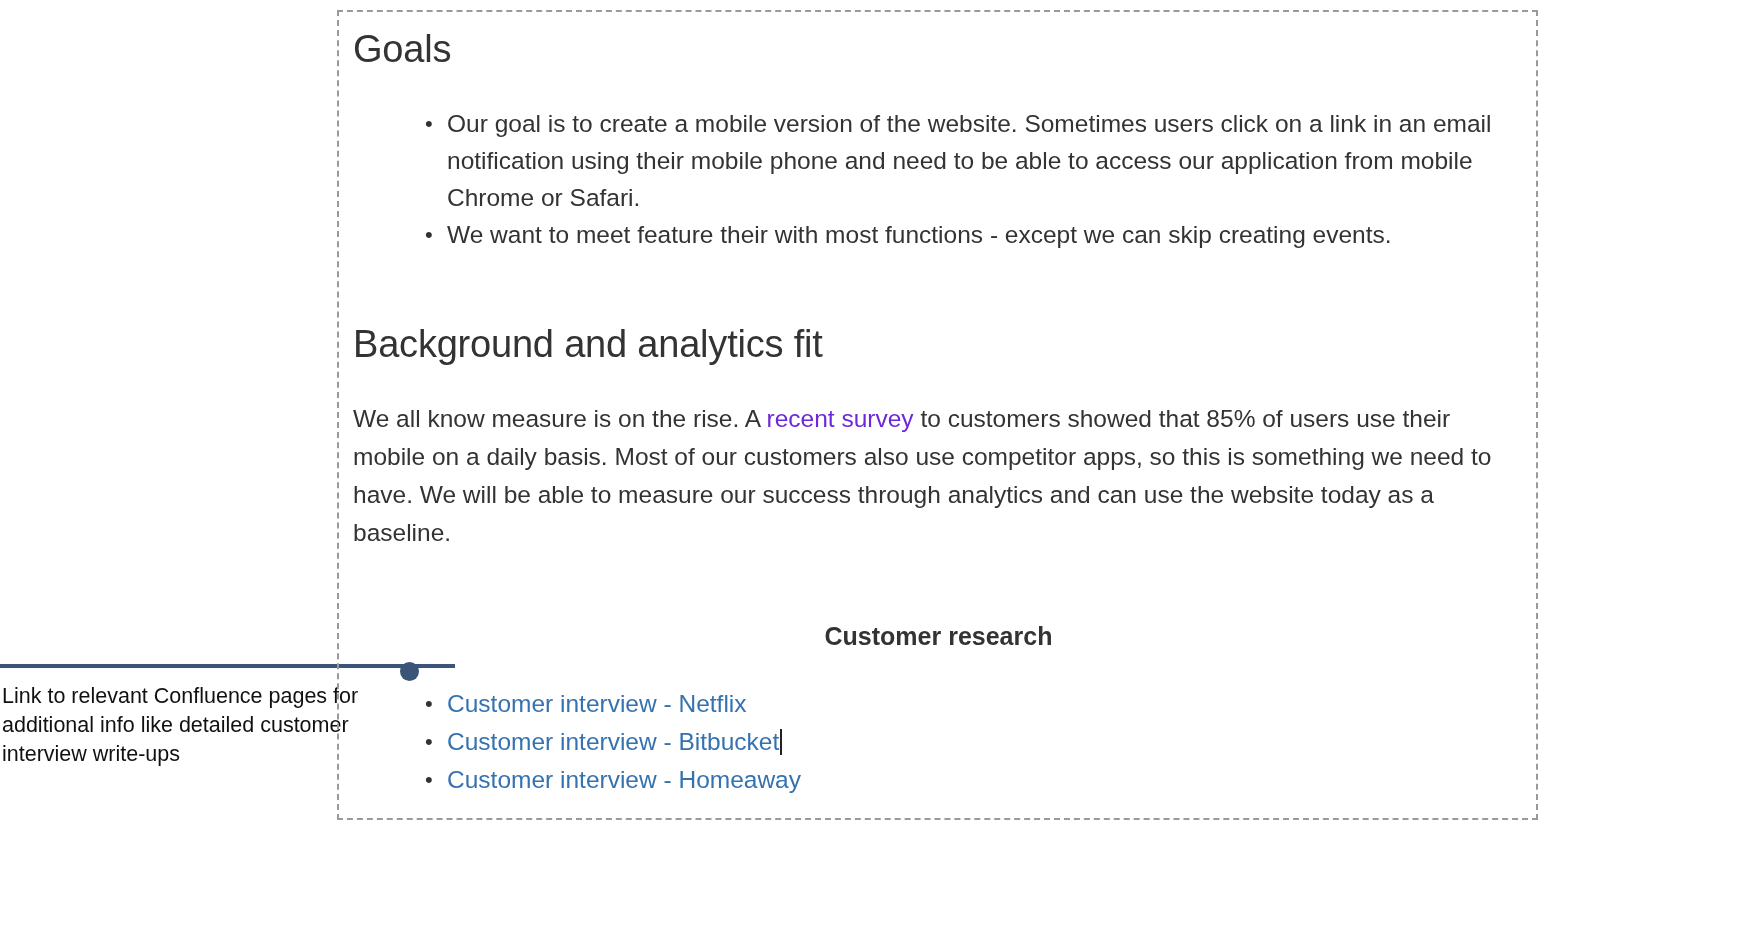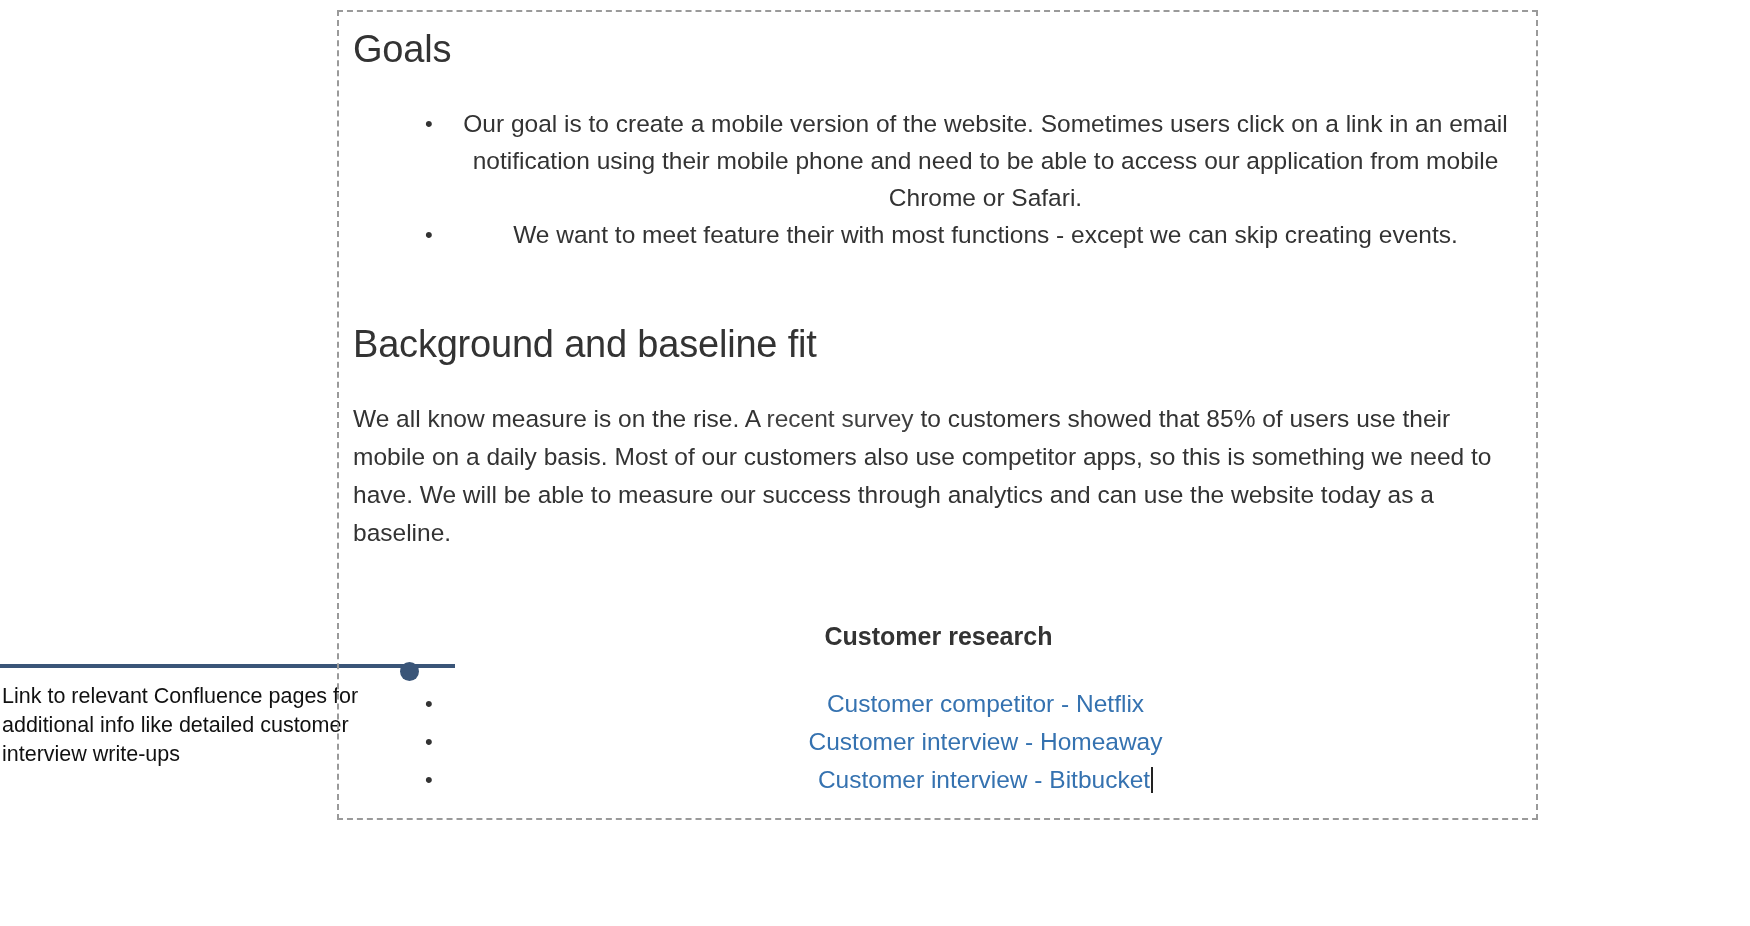--- a/index.html
+++ b/index.html
@@ -75,37 +75,36 @@
     color: #333333;
     text-align: center;
   }
   p.body-text {
     margin: 0;
     font-size: 24.5px;
     line-height: 38px;
     color: #333333;
   }
   a.doc-link {
-    color: #404040;
+    color: #6d28d9;
     text-decoration: none;
   }
 
   ul.doc-list {
     margin: 0;
     padding: 0 0 0 72px;
     list-style: none;
   }
   ul.doc-list > li {
     position: relative;
     font-size: 24.5px;
     line-height: 37px;
     color: #333333;
     padding-left: 22px;
     margin: 0;
-    text-align: center;
   }
   ul.doc-list > li::before {
     content: "\2022";
     position: absolute;
     left: 0;
     top: 0;
     font-size: 22px;
     color: #333333;
     line-height: 37px;
   }
@@ -164,39 +163,39 @@
     <div class="spacer-md"></div>
 
     <ul class="doc-list">
       <li>Our goal is to create a mobile version of the website. Sometimes users click on a link in an email notification using their mobile phone and need to be able to access our application from mobile Chrome or Safari.</li>
       <li>We want to meet feature their with most functions - except we can skip creating events.</li>
     </ul>
 
     <div class="spacer-lg"></div>
     <div class="spacer-sm"></div>
 
-    <h2 class="section-heading">Background and baseline fit</h2>
+    <h2 class="section-heading">Background and analytics fit</h2>
 
     <div class="spacer-md"></div>
 
     <p class="body-text"><span>We all know measure is on the rise. A </span><a class="doc-link" href="#">recent survey</a><span> to customers showed that 85% of users use their mobile on a daily basis. Most of our customers also use competitor apps, so this is something we need to have. We will be able to measure our success through analytics and can use the website today as a baseline.</span></p>
 
     <div class="spacer-lg"></div>
     <div class="spacer-sm"></div>
 
     <h3 class="sub-heading">Customer research</h3>
 
     <div class="spacer-md"></div>
 
     <ul class="doc-list link-list">
       <li id="link-item-0">
-        <a class="doc-link" href="#">Customer competitor - Netflix</a>
+        <a class="doc-link" href="#">Customer interview - Netflix</a>
+      </li>
+      <li>
+        <a class="doc-link" href="#">Customer interview - Bitbucket</a><span class="text-caret"></span>
       </li>
       <li>
         <a class="doc-link" href="#">Customer interview - Homeaway</a>
       </li>
-      <li>
-        <a class="doc-link" href="#">Customer interview - Bitbucket</a><span class="text-caret"></span>
-      </li>
     </ul>
 
   </div>
 </div>
 
 </body></html>

